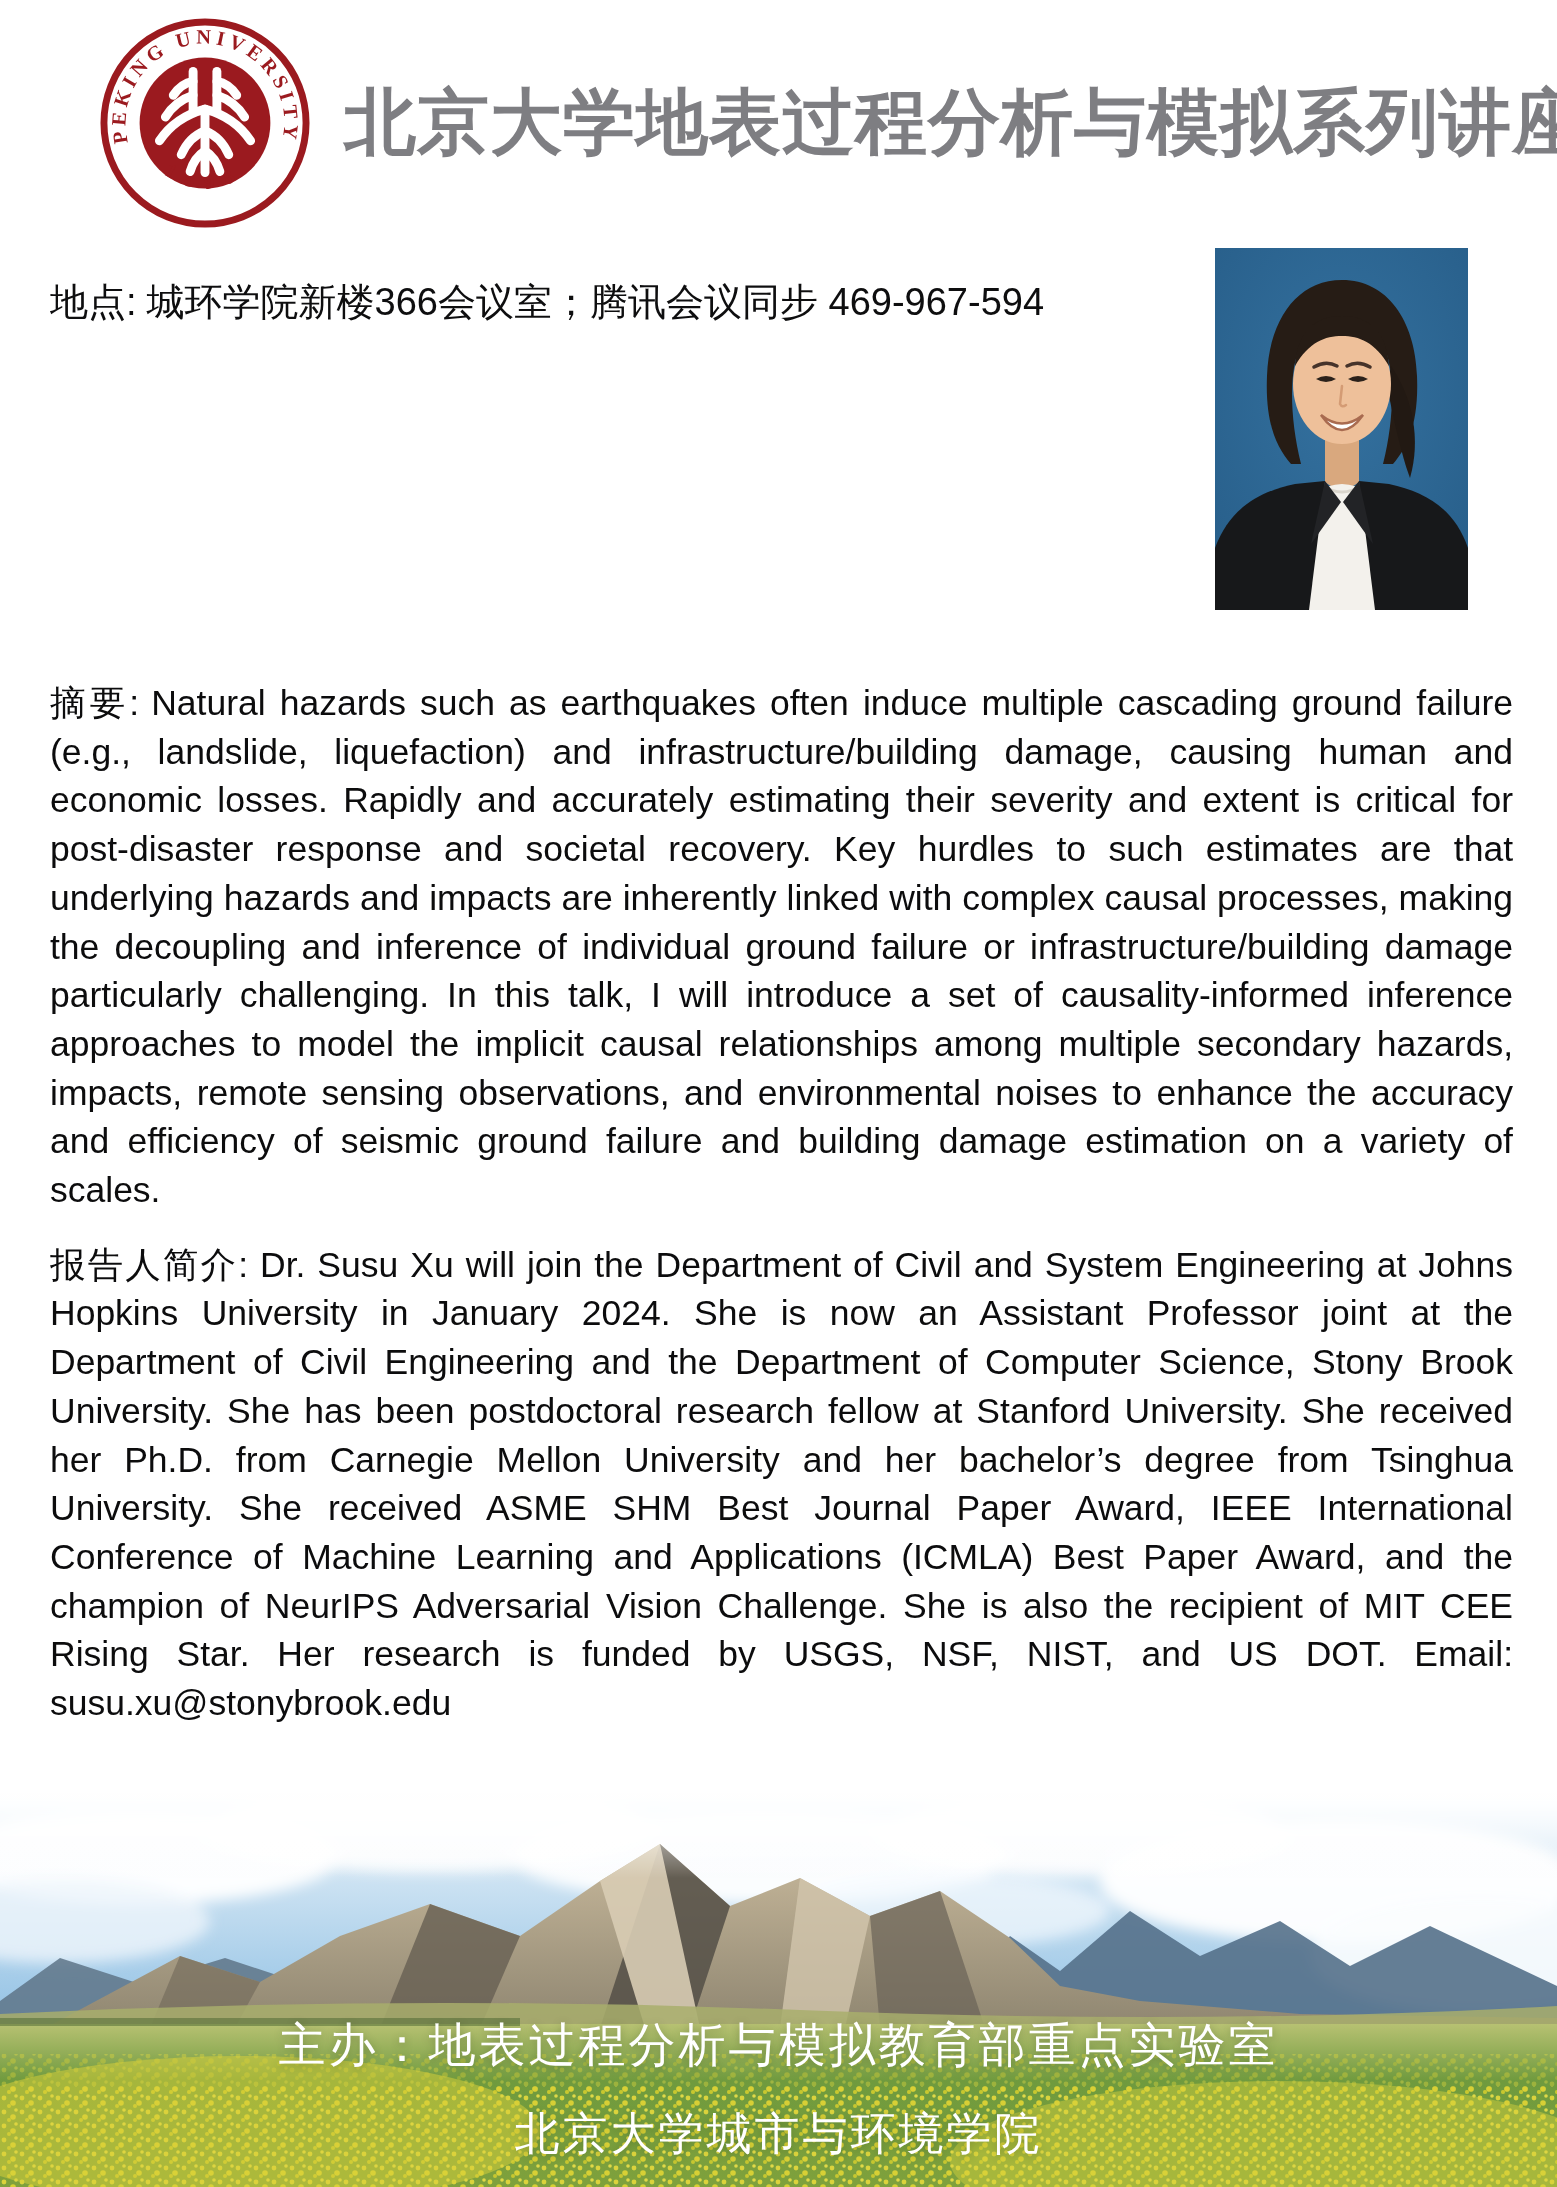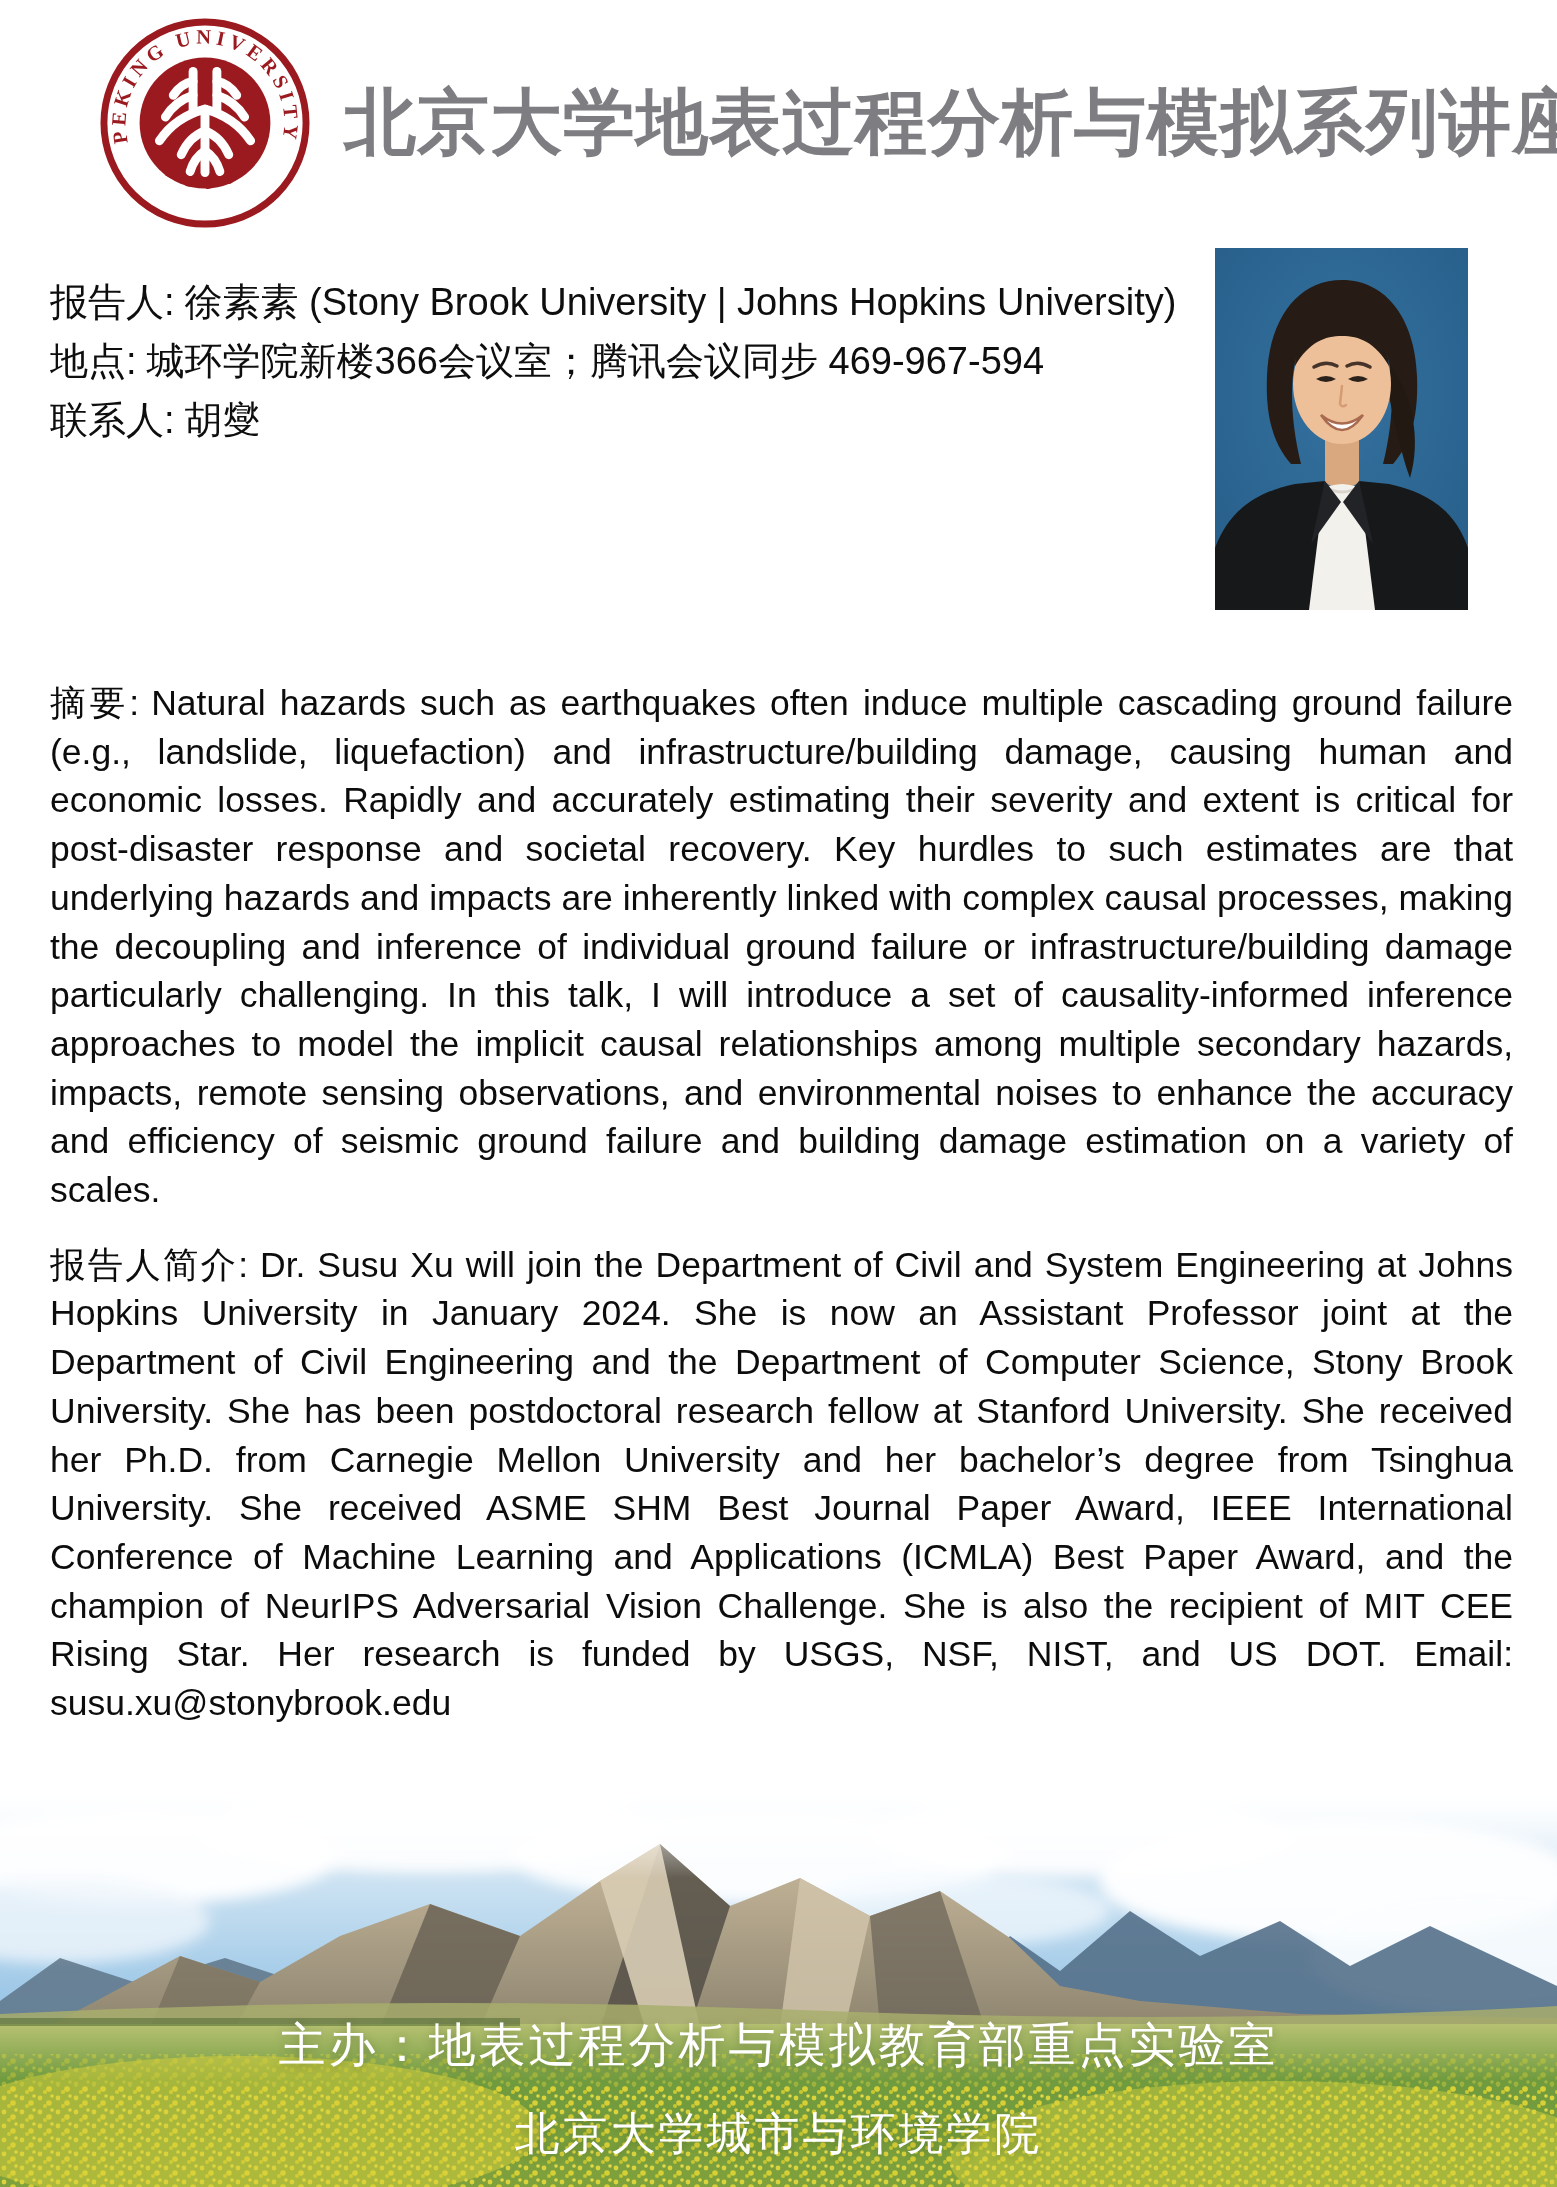--- a/index.html
+++ b/index.html
@@ -112,27 +112,21 @@
         <path d="M108,136 Q97,143 93,157"></path>
         <path d="M108,136 Q119,143 123,157"></path>
       </g>
     </svg>
     <div class="series-title">北京大学地表过程分析与模拟系列讲座</div>
   </div>
 
   <div class="talk-text">
     <div class="info">
       <div class="info-line">
-        <span class="ilabel">报告人:</span><span>徐素素 (Stony Brook University | Johns Hopkins University)</span>
-      </div>
-      <div class="info-line">
         <span class="ilabel">地点:</span><span>城环学院新楼366会议室；腾讯会议同步 469-967-594</span>
-      </div>
-      <div class="info-line">
-        <span class="ilabel">联系人:</span><span>胡燮</span>
       </div>
     </div>
   </div>
 
   <svg class="photo" viewBox="0 0 253 362" preserveAspectRatio="none" aria-hidden="true">
     <defs>
       <radialGradient id="bgBlue" cx="50%" cy="40%" r="80%">
         <stop offset="0%" stop-color="#34719f"></stop>
         <stop offset="100%" stop-color="#265c87"></stop>
       </radialGradient>

